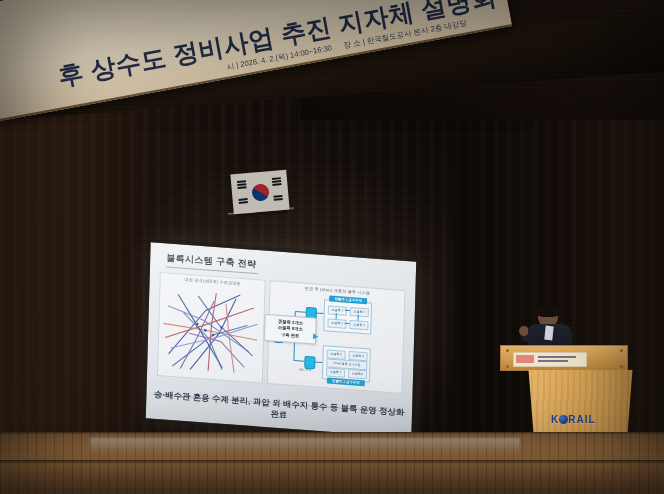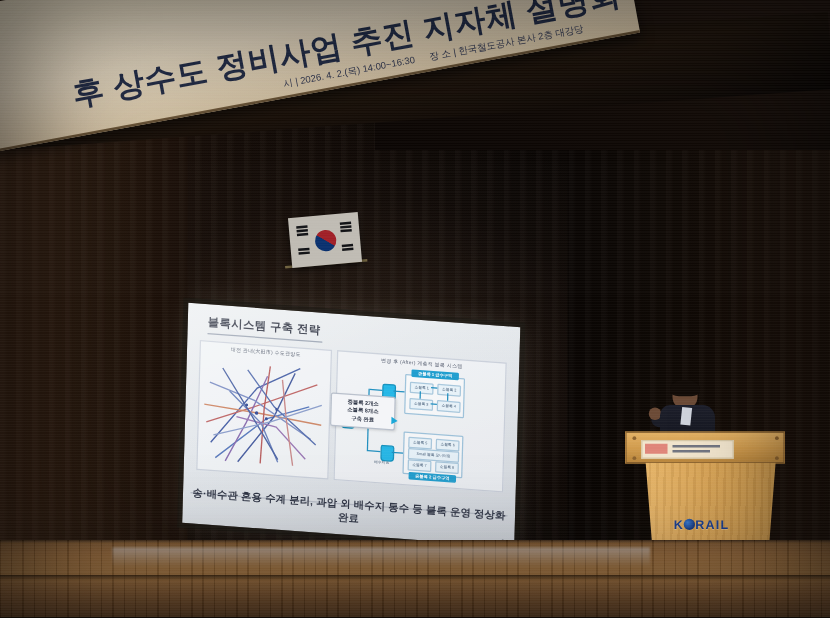--- a/index.html
+++ b/index.html
@@ -237,21 +237,21 @@
   .podium-sign .red{
     position:absolute;left:2px;top:2px;width:18px;height:8px;background:#d8645c;opacity:.75;
   }
   .podium-sign .ln{
     position:absolute;left:24px;height:2px;background:#3a4560;opacity:.7;
   }
   .podium-sign .l1{top:3px;width:38px;}
   .podium-sign .l2{top:7px;width:30px;}
 
   .podium-body{
-    position:absolute;left:12px;top:25px;width:112px;height:86px;
+    position:absolute;left:24px;top:25px;width:112px;height:86px;
     background:linear-gradient(95deg,#e5b468 0%,#d7a254 45%,#c08f46 100%);
     clip-path:polygon(4% 0%, 96% 0%, 90% 100%, 10% 100%);
     border-left:1px solid #b8853c;
   }
   .podium-grain{
     position:absolute;inset:0;
     background:repeating-linear-gradient(91deg,rgba(120,80,30,.10) 0 2px, rgba(255,220,160,.06) 2px 6px);
   }
   .podium-base{
     position:absolute;left:9px;top:109px;width:110px;height:10px;

